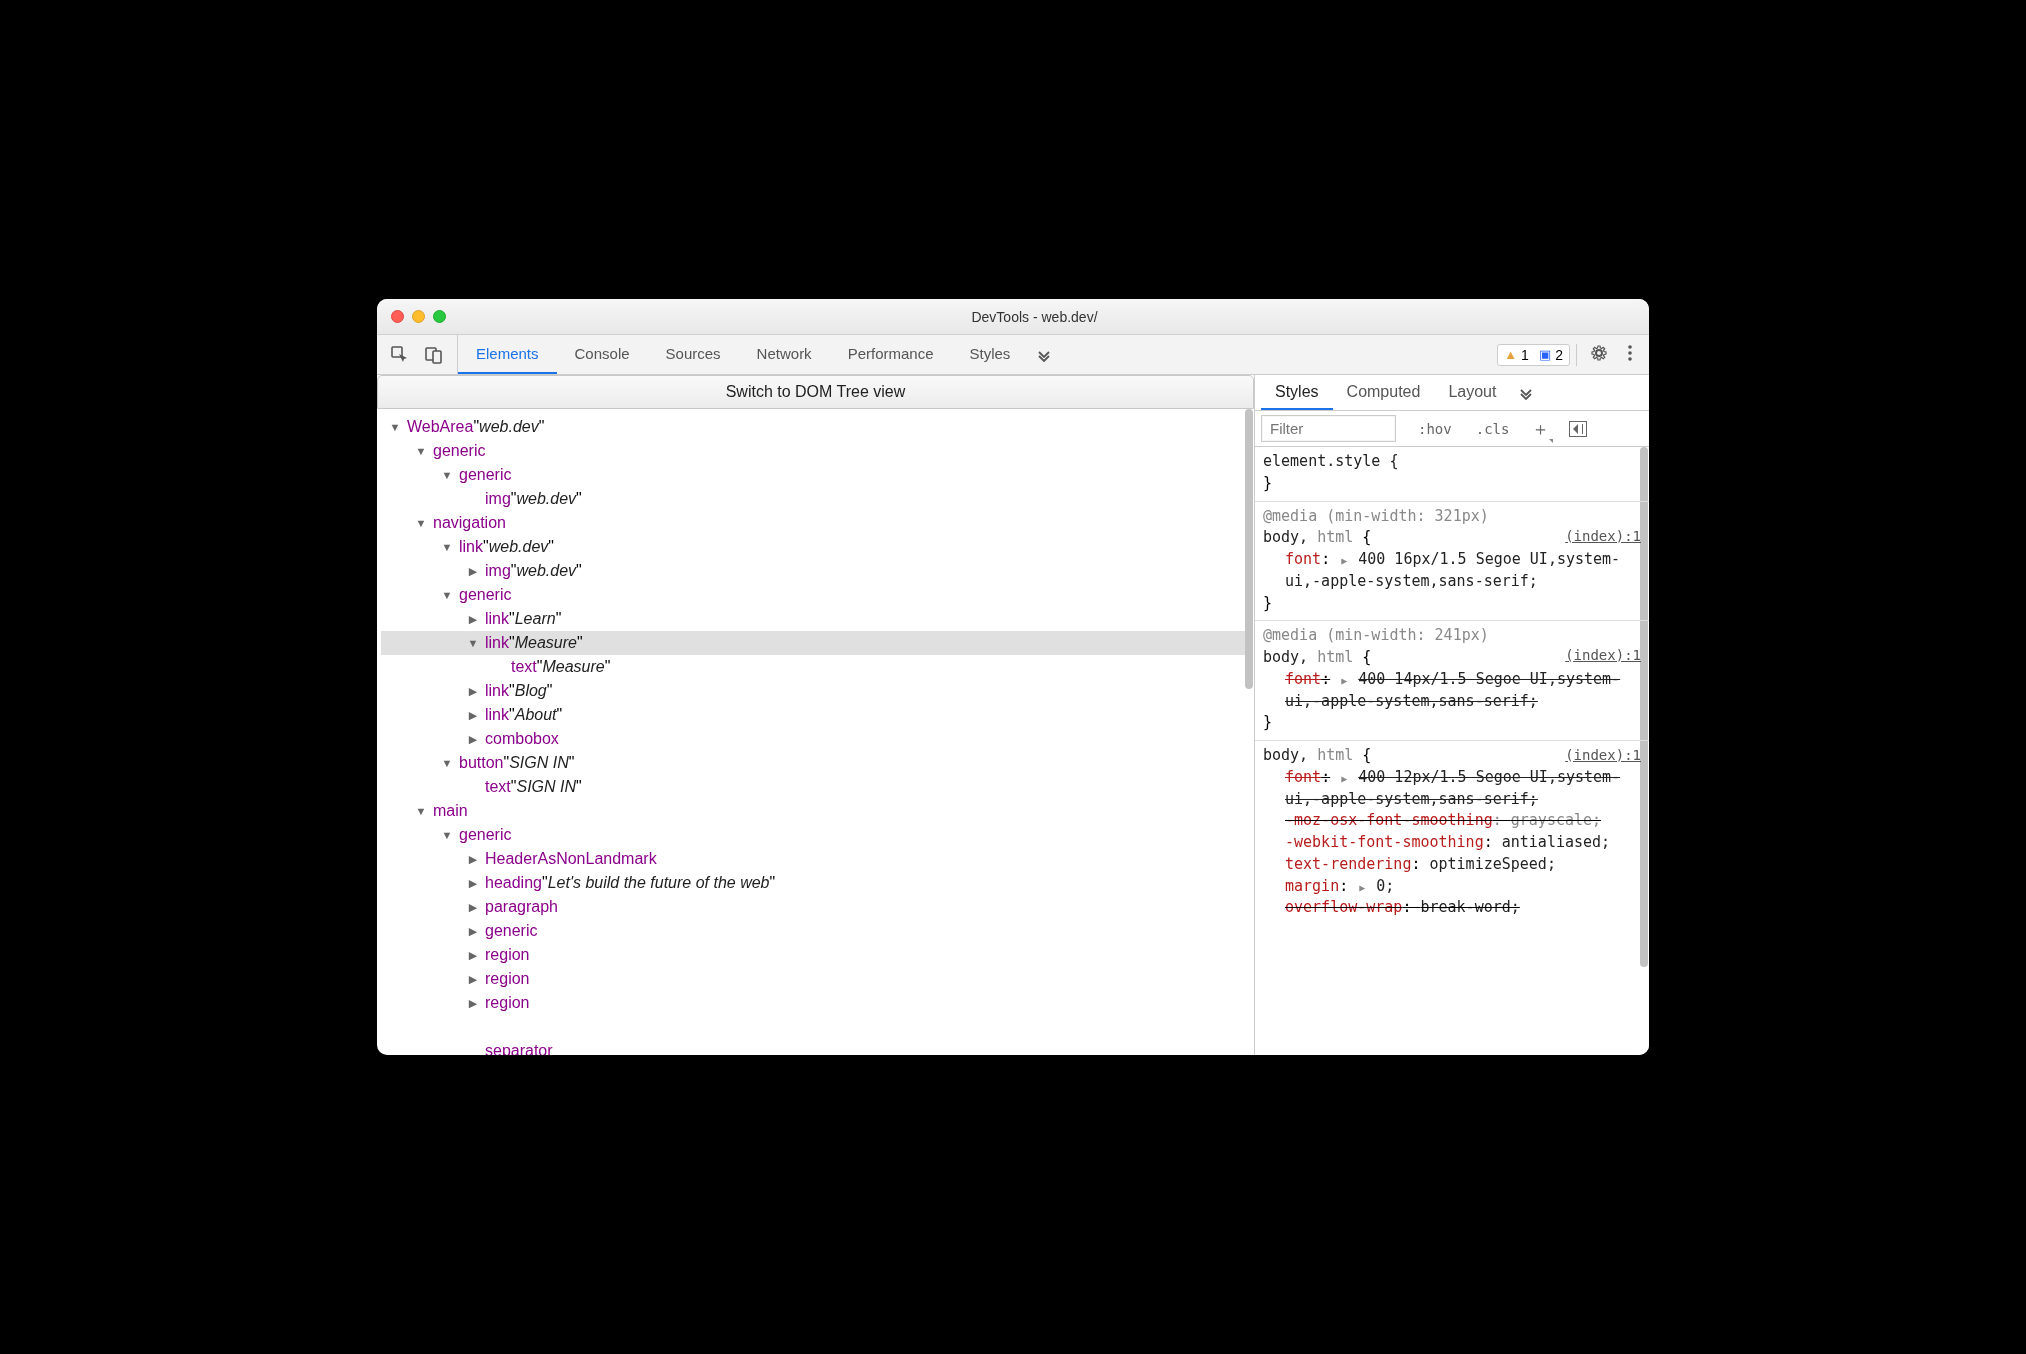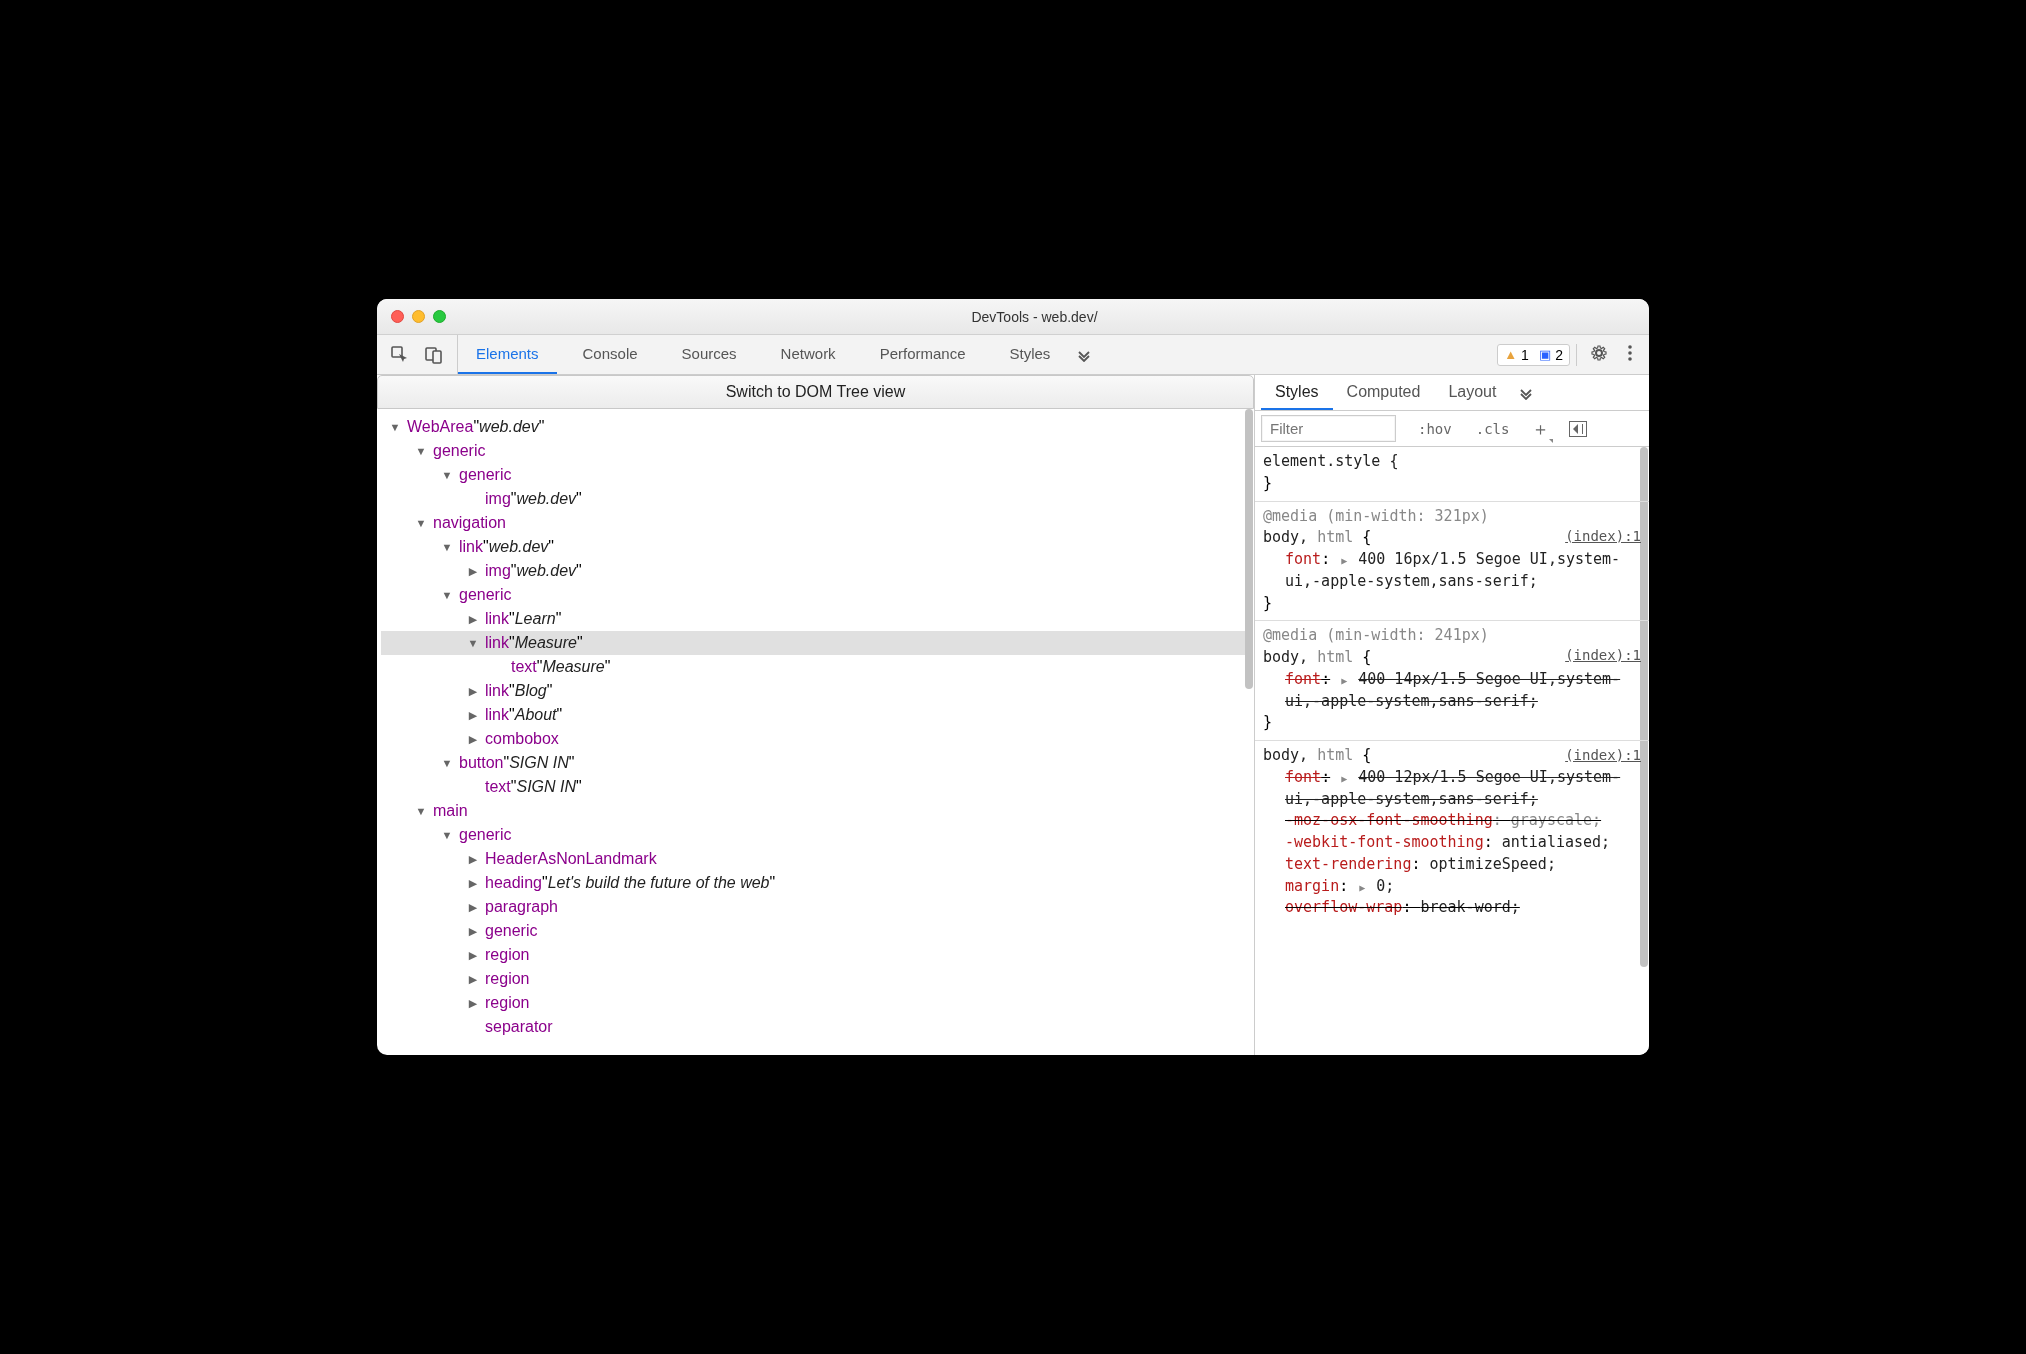--- a/index.html
+++ b/index.html
@@ -8,21 +8,21 @@
 .titlebar { height: 36px; background: linear-gradient(#f6f6f6, #e8e8e8); border-bottom: 1px solid #d0d0d0; display: flex; align-items: center; position: relative; }
 .traffic { display: flex; gap: 8px; margin-left: 14px; }
 .tl { width: 13px; height: 13px; border-radius: 50%; }
 .tl.red { background: #ff5f57; border: 0.5px solid #e24640; }
 .tl.yellow { background: #ffbd2e; border: 0.5px solid #e1a126; }
 .tl.green { background: #28c940; border: 0.5px solid #1dad2c; }
 .titlebar .title { position: absolute; left: 12px; right: 0; text-align: center; font-size: 14px; color: #333; pointer-events: none; margin-left: 31px; }
 .toolbar { height: 40px; border-bottom: 1px solid #ccc; display: flex; align-items: center; background: #f3f3f3; }
 .tb-left { display: flex; align-items: center; gap: 12px; padding: 0 12px; border-right: 1px solid #ccc; height: 100%; }
 .icon-btn { width: 22px; height: 22px; display: flex; align-items: center; justify-content: center; color: #555; cursor: pointer; }
-.tabs { display: flex; height: 100%; gap: 8px; }
+.tabs { display: flex; height: 100%; gap: 0; }
 .tab { padding: 0 18px; display: flex; align-items: center; font-size: 15px; color: #555; border-bottom: 2px solid transparent; cursor: pointer; }
 .tab.active { color: #1a73e8; border-bottom-color: #1a73e8; }
 .tb-right { margin-left: auto; display: flex; align-items: center; padding: 0 10px; gap: 6px; height: 100%; }
 .more-tabs { width: 32px; display: flex; align-items: center; justify-content: center; color: #555; }
 .badge-box { background: #fff; border: 1px solid #ccc; border-radius: 3px; padding: 2px 6px; display: flex; align-items: center; gap: 10px; font-size: 14px; }
 .badge-item { display: flex; align-items: center; gap: 4px; }
 .warn-tri { color: #e8a33d; font-size: 13px; }
 .msg-box { color: #2962ff; font-size: 13px; }
 .divider-v { width: 1px; height: 22px; background: #ccc; }
 .gear, .kebab { color: #555; padding: 0 6px; cursor: pointer; }
@@ -262,21 +262,21 @@
             <span class="role">region</span>
           </div>
           <div class="tree-row" style="padding-left: 86px;">
             <span class="arrow">▶</span>
             <span class="role">region</span>
           </div>
           <div class="tree-row" style="padding-left: 86px;">
             <span class="arrow">▶</span>
             <span class="role">region</span>
           </div>
-          <div class="tree-row" style="padding-left: 86px;">
+          <div class="tree-row" style="padding-left: 86px; margin-top: 24px;">
             <span class="arrow"></span>
             <span class="role">separator</span>
           </div>
         </div>
     </div>
 
     <div class="right-pane">
       <div class="right-tabs">
         <div id="rtabs" style="display:flex;height:100%;">
             <div class="rtab active">Styles</div>

